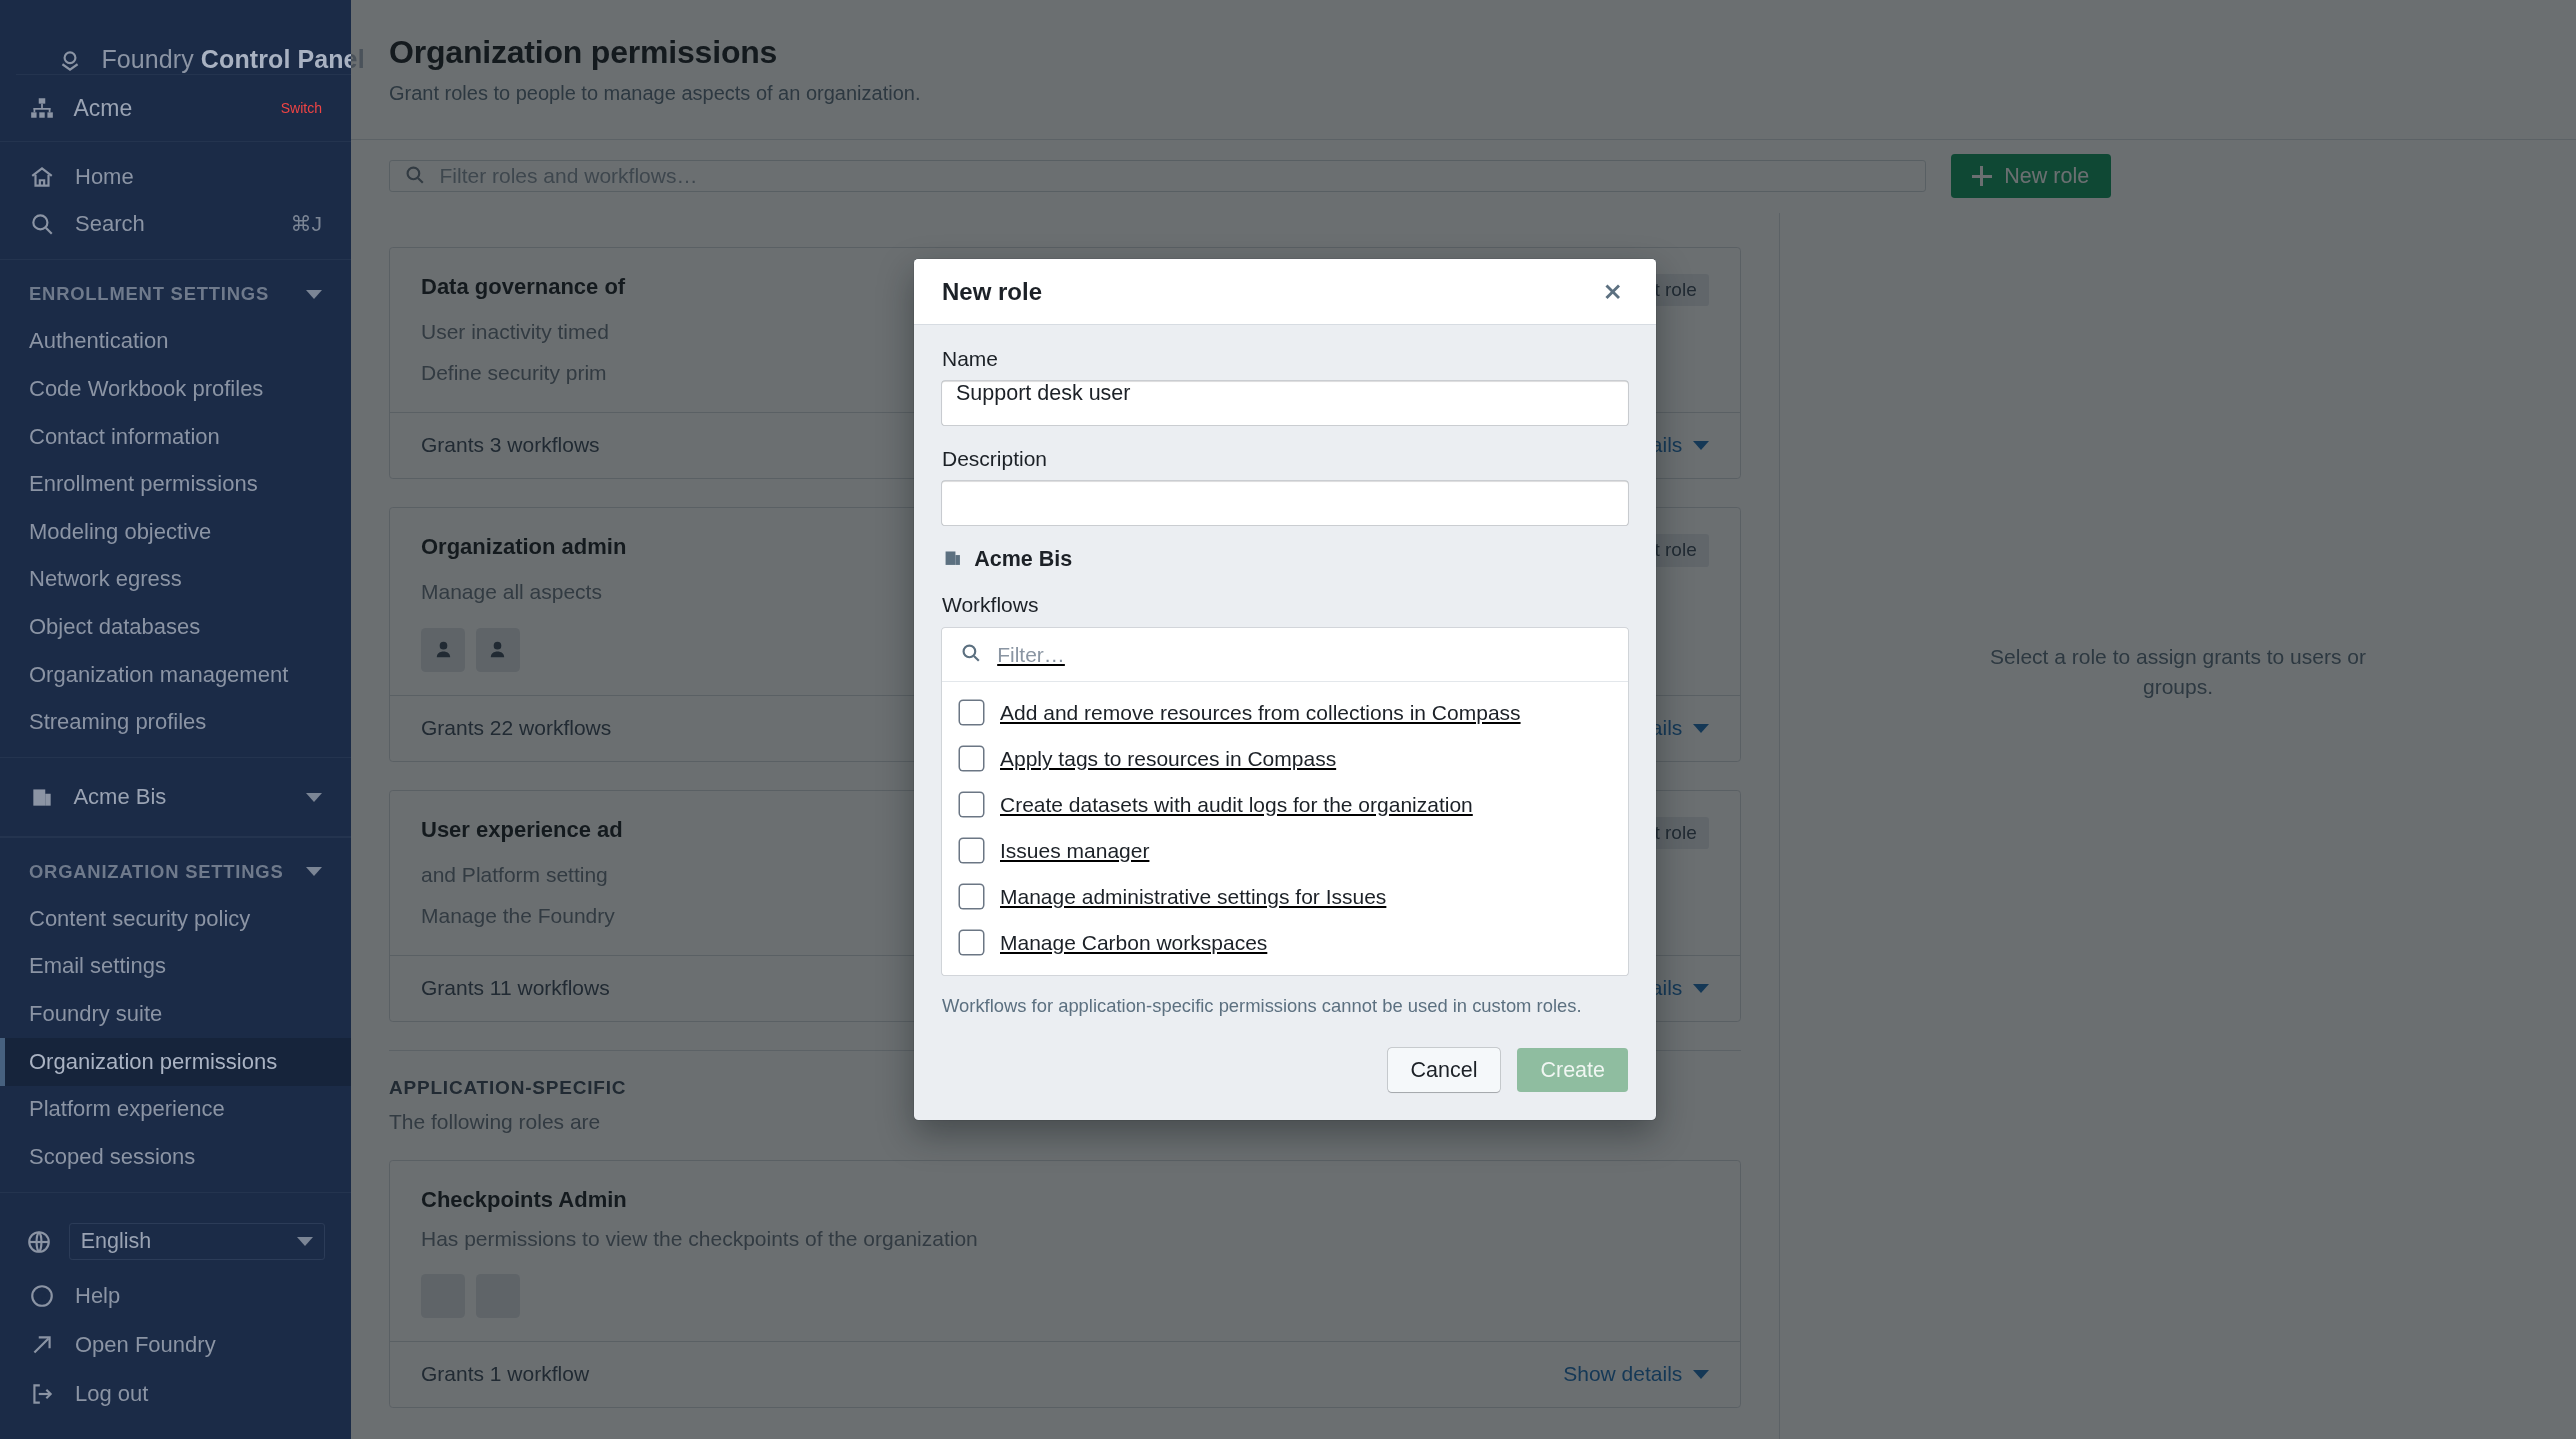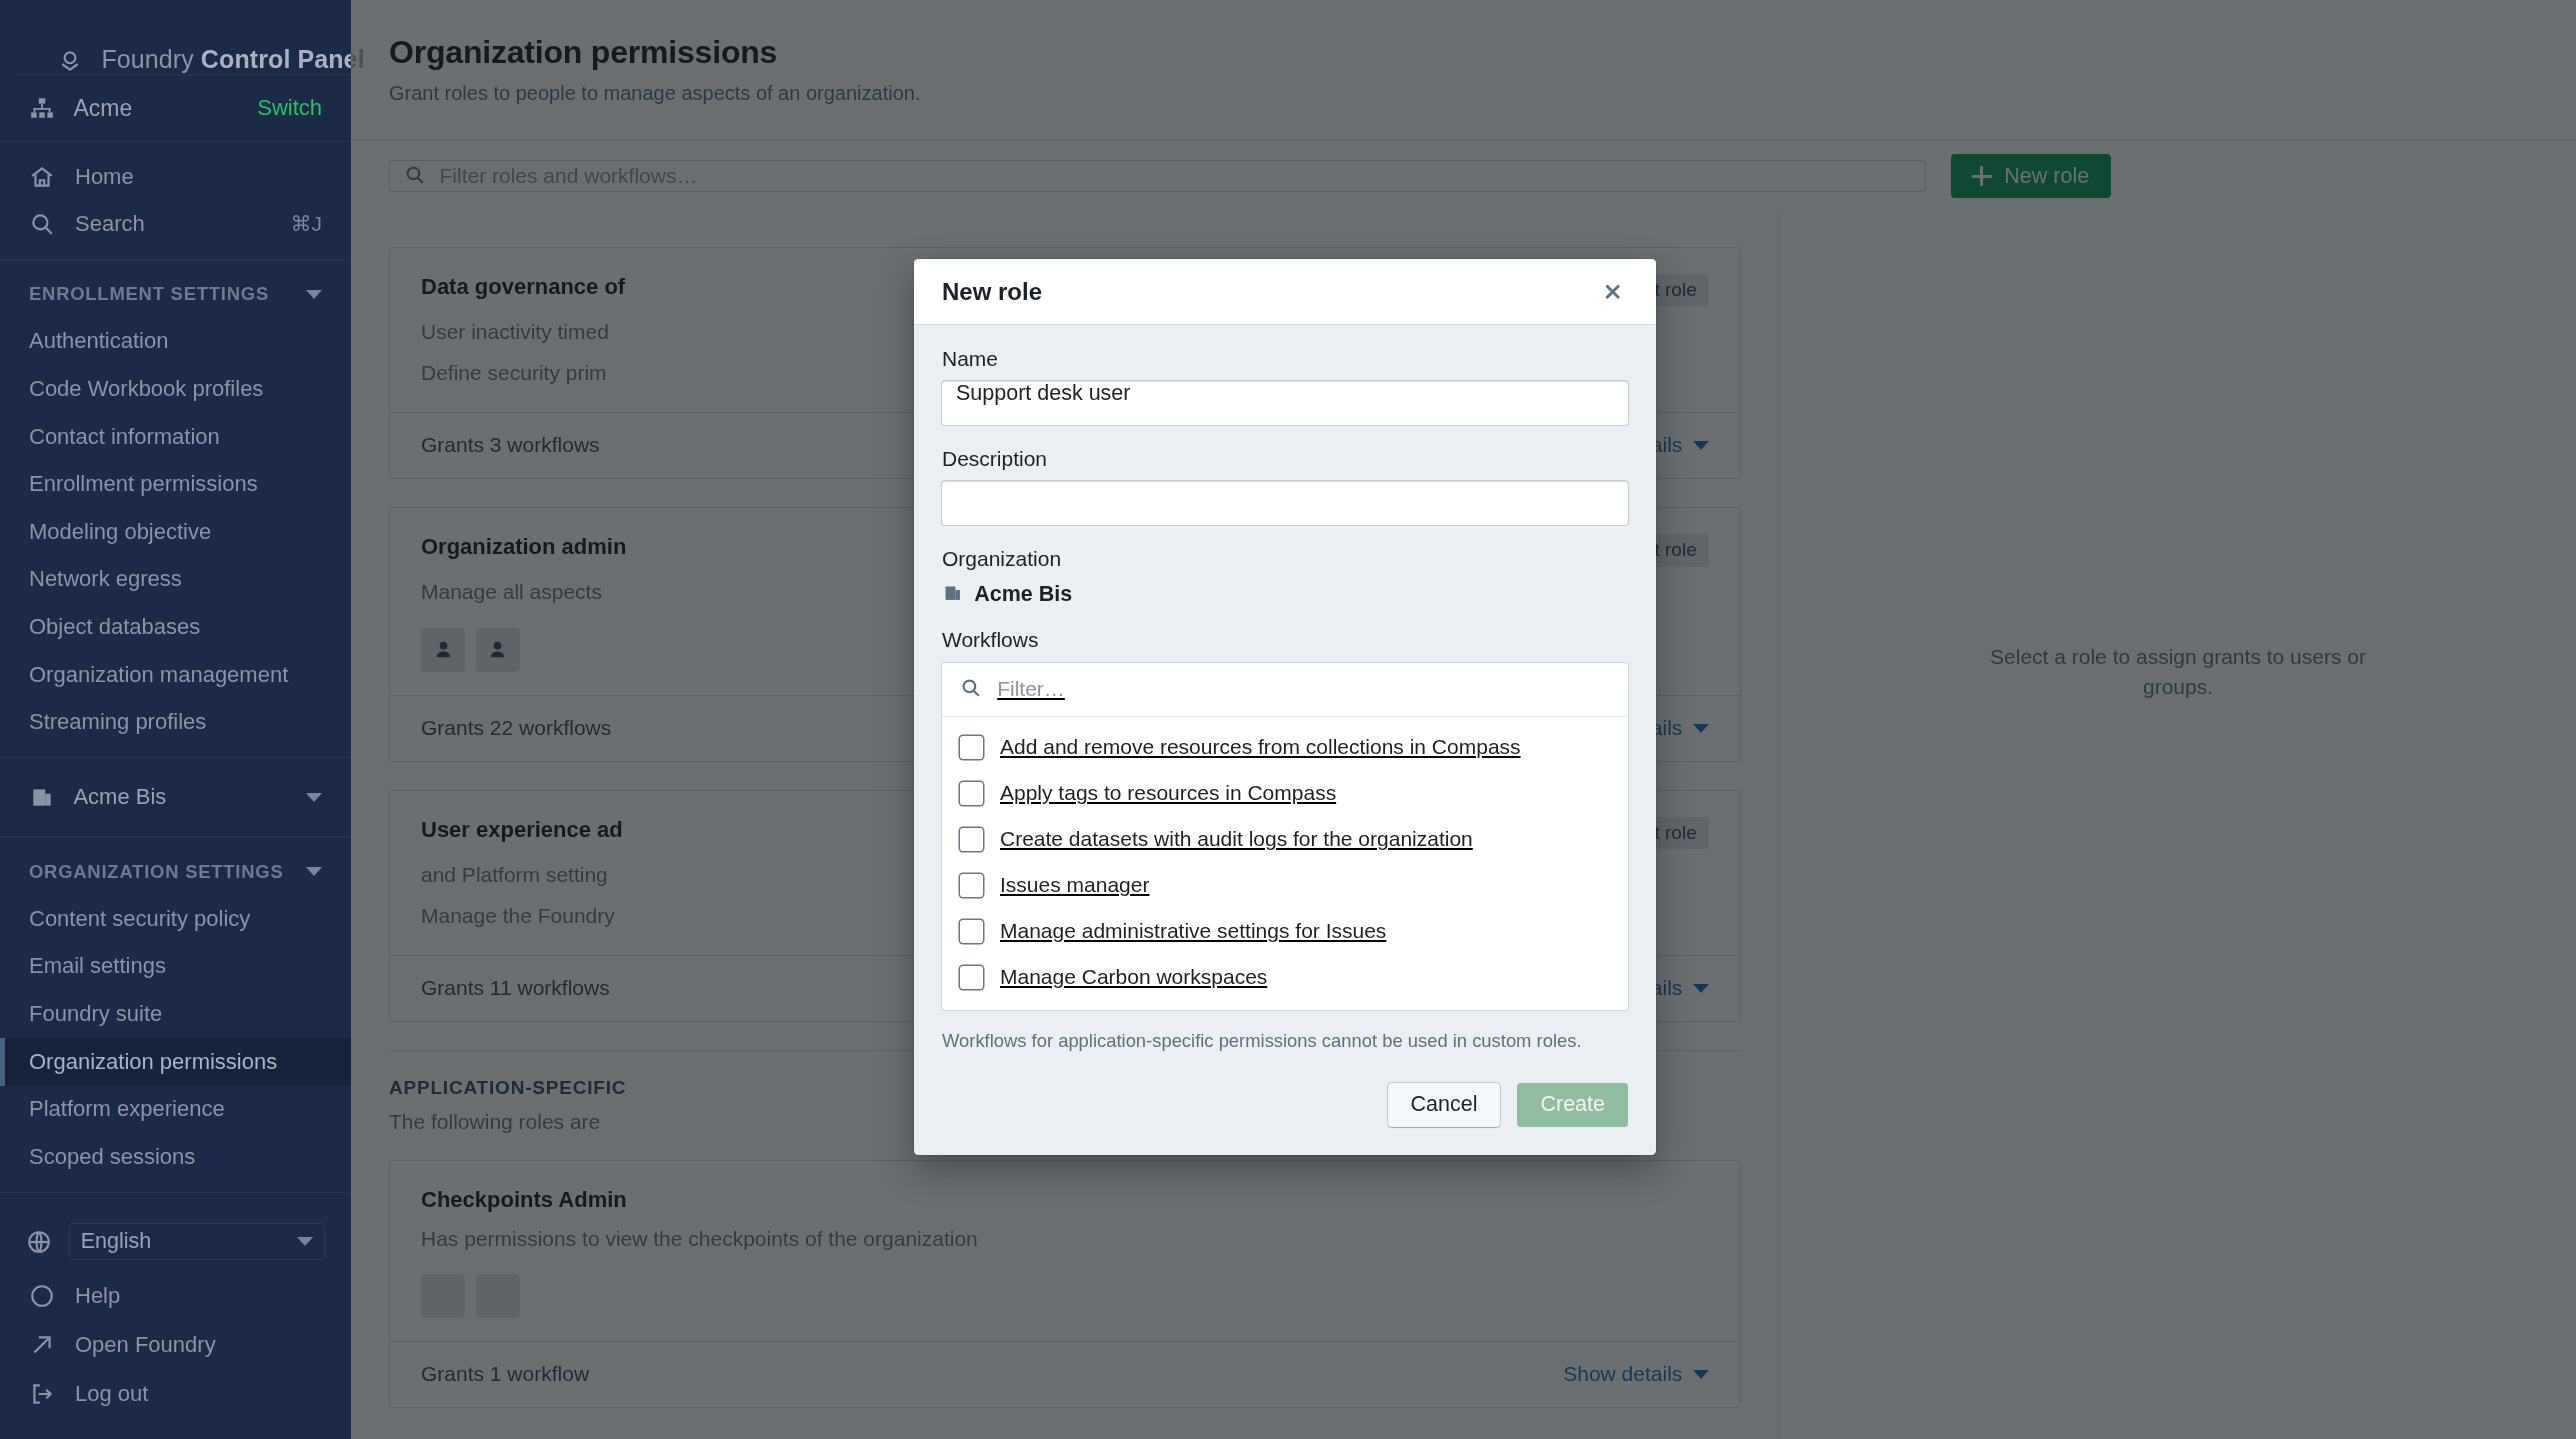--- a/index.html
+++ b/index.html
@@ -29,21 +29,21 @@
   }
   .sb-brand-text { font-size: 25px; color: #8b94a4; letter-spacing: 0.1px; white-space: nowrap; }
   .sb-brand-text b { color: #a9b2c2; font-weight: 700; }
 
   .sb-org {
     height: 67px; display: flex; align-items: center; gap: 18.4px;
     padding: 0 29px;
     border-bottom: 1.5px solid #24344f;
   }
   .sb-org-name { font-size: 23px; color: #9aa3b3; font-weight: 400; flex: 1; }
-  .sb-switch { font-size: 22px; color: #22c55e; }
+  .sb-switch { font-size: 14px; color: #ef4444; }
 
   .sb-scroll { flex: 1; display: flex; flex-direction: column; padding-top: 10.7px; overflow: hidden;}
 
   .sb-item {
     height: 49px; display: flex; align-items: center; gap: 20px;
     padding: 0 29px; font-size: 22px; color: #8b94a4; white-space: nowrap;
   }
   .sb-item .kbd { margin-left: auto; font-size: 21px; color: #7b8595; }
 
   .sb-sep { height: 1.5px; background: #24344f; margin: 10.7px 0; }
@@ -559,21 +559,20 @@
       </div>
 
       <div class="field">
         <div class="field-label">Description</div>
         <div class="input">
           <span></span>
         </div>
       </div>
 
       <div class="field">
-        <div class="field-label">Organization</div>
         <div class="org-row">
           <span class="org-ico">
             <svg viewBox="0 0 24 24">
                 <rect x="4" y="5" width="11" height="15"></rect>
                 <rect x="15" y="9" width="5" height="11"></rect>
               </svg>
           </span>
           <span class="org-name">Acme Bis</span>
         </div>
       </div>

